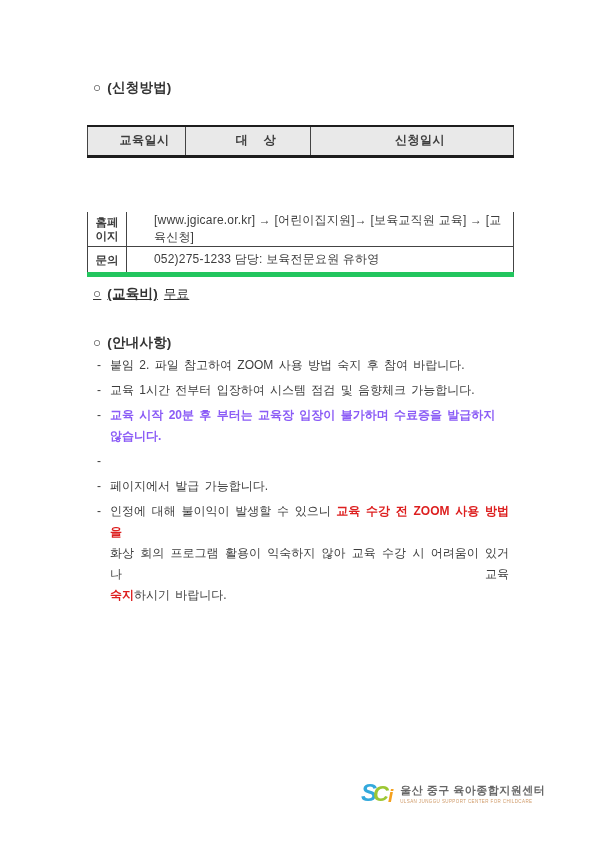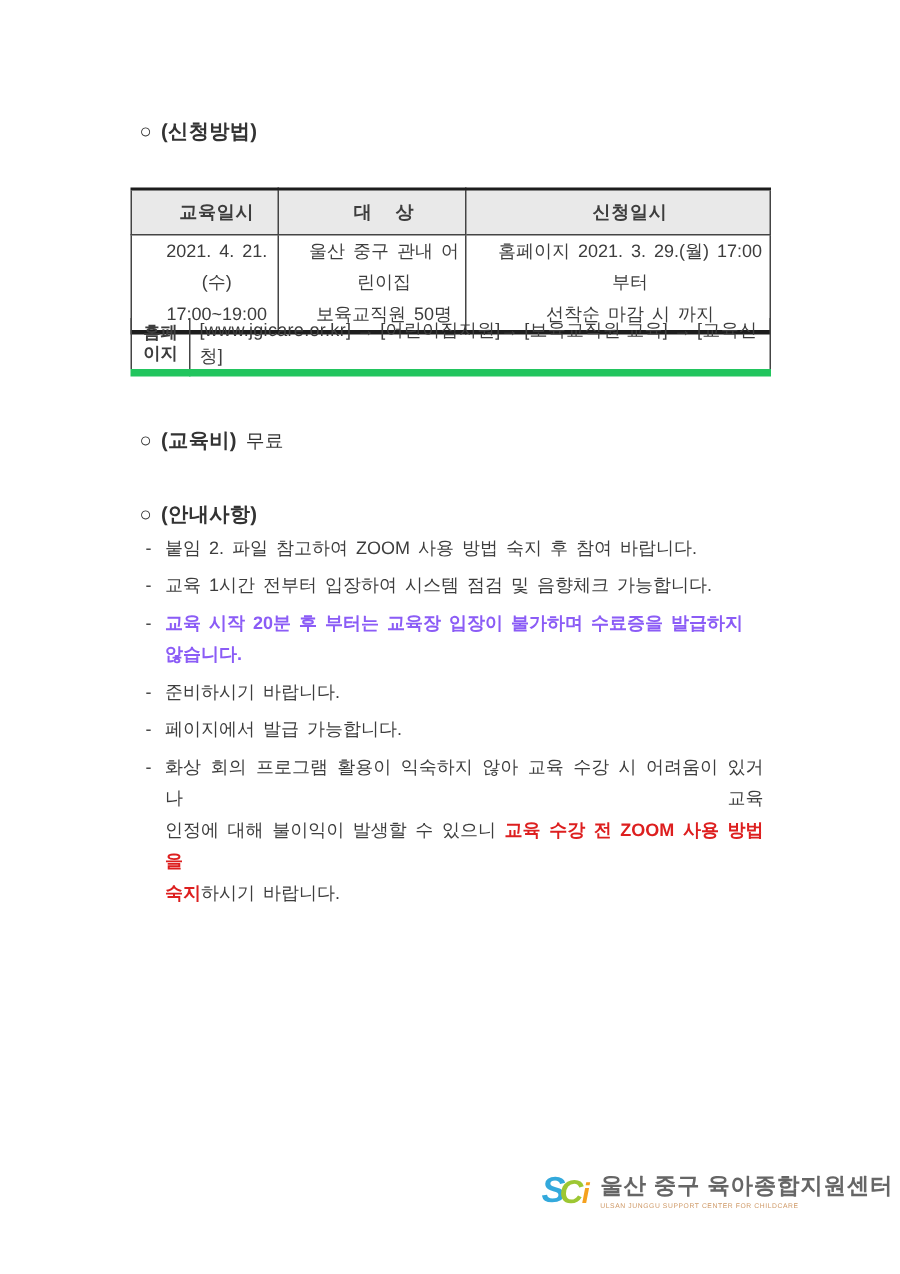--- a/index.html
+++ b/index.html
@@ -27,38 +27,38 @@
   }
   #schedule-table td {
     height:57px; text-align:center; border:1px solid #444; border-top:none; border-bottom:none;
     line-height:21px; word-spacing:2px;
   }
   #info-table { border-bottom:5px solid #22c55e; }
   #info-table td { border:1px solid #444; border-top:none; }
   #info-table tr:first-child td { border-top:none; height:34px; }
   #info-table tr:last-child td { height:28px; }
   #info-table .lbl { font-weight:bold; text-align:center; font-size:11.5px; line-height:14px; padding:2px; }
-  #info-table .val { padding-left:6px; letter-spacing:0.2px; }
+  #info-table .val { padding-left:27px; letter-spacing:0.2px; }
 
   
   .n-item { display:flex; margin-bottom:4px; font-size:12px; line-height:21px; color:#3d3d3d; word-spacing:2px; }
   .n-item .dash { width:13px; flex:0 0 13px; }
   .n-item .txt { width:399px; }
   .jline { text-align:justify; text-align-last:justify; }
   .blue-strong { color:#8b5cf6; font-weight:bold; }
   .red-strong { color:#dd1f1f; font-weight:bold; }
 
   
   #footer-logo { display:flex; align-items:center; }
   .logo-mark { display:flex; align-items:flex-end; font-style:italic; font-weight:bold; line-height:1; }
   .logo-s { font-size:24px; color:#33a9dc; }
   .logo-c { font-size:22px; color:#9dc733; margin-left:-4px; }
   .logo-i { font-size:19px; color:#f5a11e; margin-left:-1px; }
   .logo-text { margin-left:7px; }
-  .org-ko { font-size:15px; font-weight:bold; color:#666; letter-spacing:0.5px; }
+  .org-ko { font-size:11px; font-weight:bold; color:#666; letter-spacing:0.5px; }
   .org-en { font-size:4.5px; color:#cf9a68; letter-spacing:0.4px; margin-top:1px; }
 </style>
 </head>
 <body>
 
 <div class="abs sec-heading" style="left:93px; top:79px;">
   <span class="marker">○</span><span>(신청방법)</span>
 </div>
 
 <table id="schedule-table" class="abs" style="left:87px; top:125px;">
@@ -66,51 +66,41 @@
       <col style="width:98px">
       <col style="width:125px">
       <col style="width:203px">
     </colgroup>
   <tbody>
       <tr>
     <th>교육일시</th>
     <th>대    상</th>
     <th>신청일시</th>
   </tr>
-  <tr>
-    <td>
-      <div>2021. 4. 21.(수)</div>
-      <div>17:00~19:00</div>
-    </td>
-    <td>
-      <div>울산 중구 관내 어린이집</div>
-      <div>보육교직원 50명</div>
-    </td>
-    <td>
-      <div>홈페이지 2021. 3. 29.(월) 17:00부터</div>
-      <div>선착순 마감 시 까지</div>
-    </td>
-  </tr>
 </tbody>
   </table>
 
 <table id="info-table" class="abs" style="left:87px; top:212px;">
   <colgroup>
       <col style="width:39px">
       <col style="width:387px">
     </colgroup>
   <tbody>
       <tr>
     <td class="lbl">홈페이지</td>
     <td class="val">[www.jgicare.or.kr] → [어린이집지원]→ [보육교직원 교육] → [교육신청]</td>
   </tr>
+  <tr>
+    <td class="lbl">문의</td>
+    <td class="val">052)275-1233 담당: 보육전문요원 유하영</td>
+  </tr>
 </tbody>
   </table>
 
-<div class="abs sec-heading" style="left:93px; top:285px;">
+<div class="abs sec-heading" style="left:93px; top:285px;text-decoration:underline;">
   <span class="marker">○</span><span>(교육비)</span><span class="plain-value">무료</span>
 </div>
 
 <div class="abs sec-heading" style="left:93px; top:334px;">
   <span class="marker">○</span><span>(안내사항)</span>
 </div>
 
 <div class="abs" style="left:97px; top:355px; width:416px;">
 
   <div class="n-item">
@@ -124,36 +114,35 @@
   </div>
 
   <div class="n-item">
     <span class="dash">-</span>
     <div class="txt blue-strong">교육 시작 20분 후 부터는 교육장 입장이 불가하며 수료증을 발급하지 않습니다.</div>
   </div>
 
   <div class="n-item">
     <span class="dash">-</span>
     <div class="txt">
-      <div>준비하시기 바랍니다.</div>
     </div>
   </div>
 
   <div class="n-item">
     <span class="dash">-</span>
     <div class="txt">
       <div>페이지에서 발급 가능합니다.</div>
     </div>
   </div>
 
   <div class="n-item">
     <span class="dash">-</span>
     <div class="txt">
+      <div class="jline"><span>인정에 대해 불이익이 발생할 수 있으니 </span><span class="red-strong">교육 수강 전 ZOOM 사용 방법을</span></div>
       <div class="jline">화상 회의 프로그램 활용이 익숙하지 않아 교육 수강 시 어려움이 있거나 교육</div>
-      <div class="jline"><span>인정에 대해 불이익이 발생할 수 있으니 </span><span class="red-strong">교육 수강 전 ZOOM 사용 방법을</span></div>
       <div><span class="red-strong">숙지</span><span>하시기 바랍니다.</span></div>
     </div>
   </div>
 
 </div>
 
 <div id="footer-logo" class="abs" style="left:361px; top:781px;">
   <div class="logo-mark">
     <span class="logo-s">S</span>
     <span class="logo-c">C</span>

